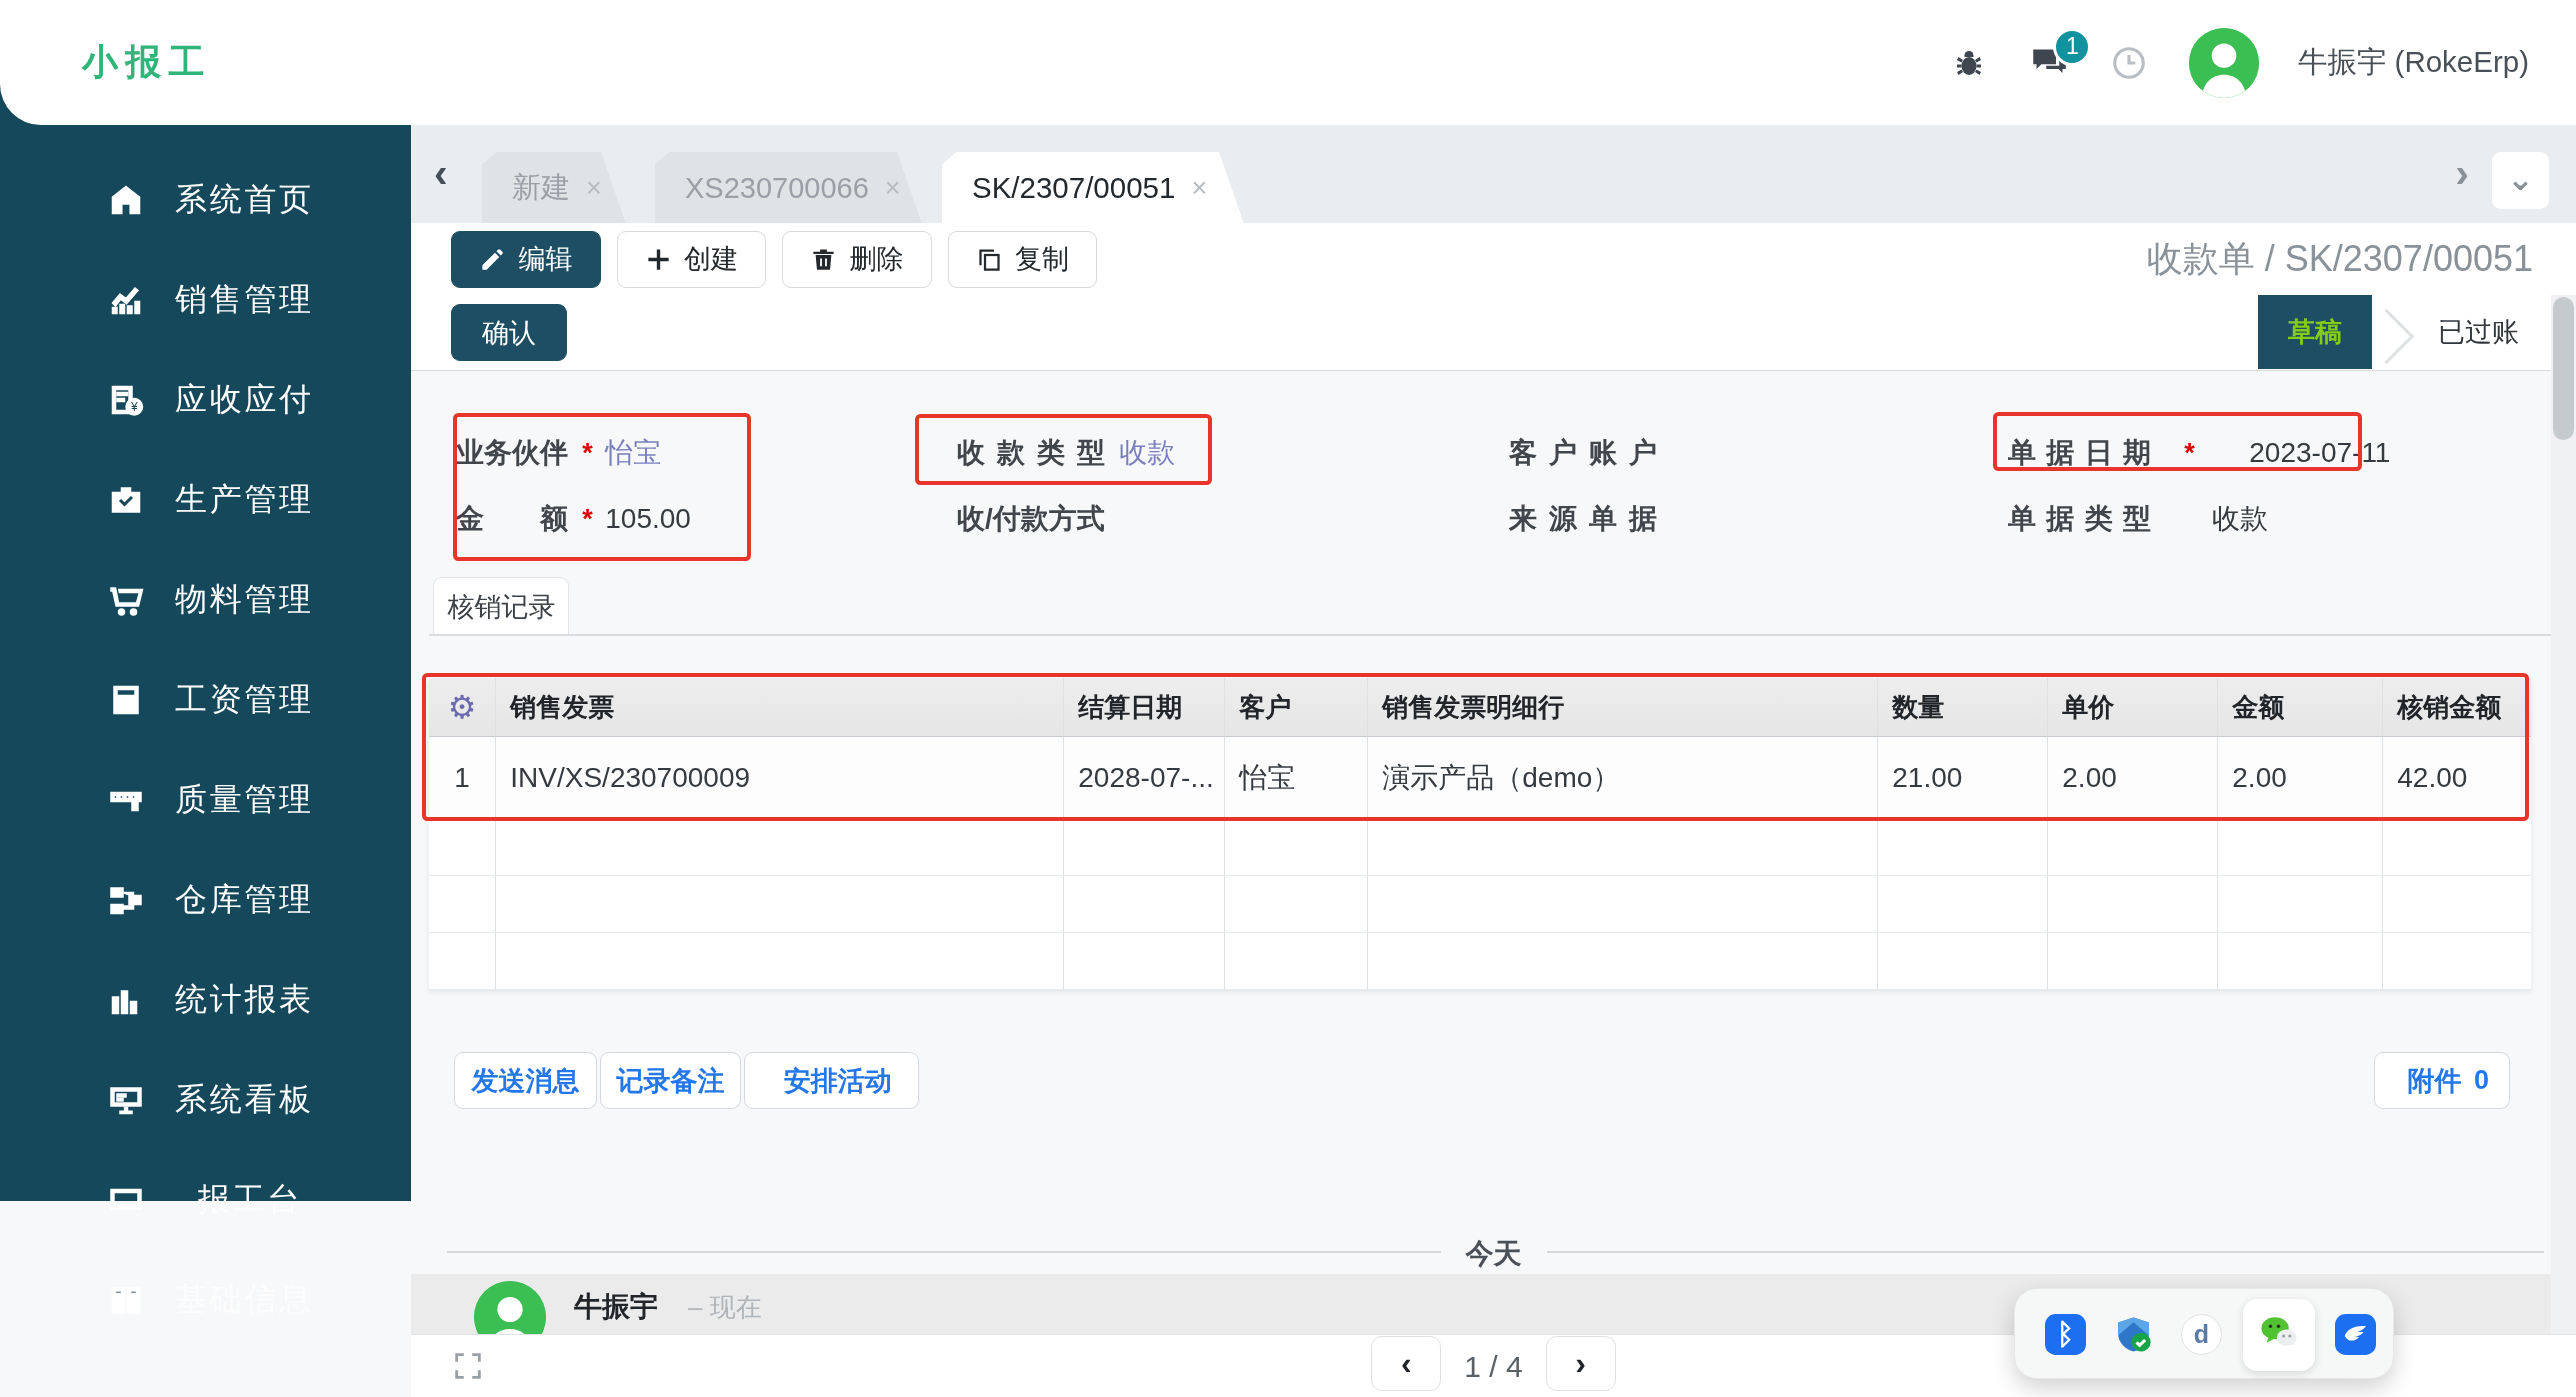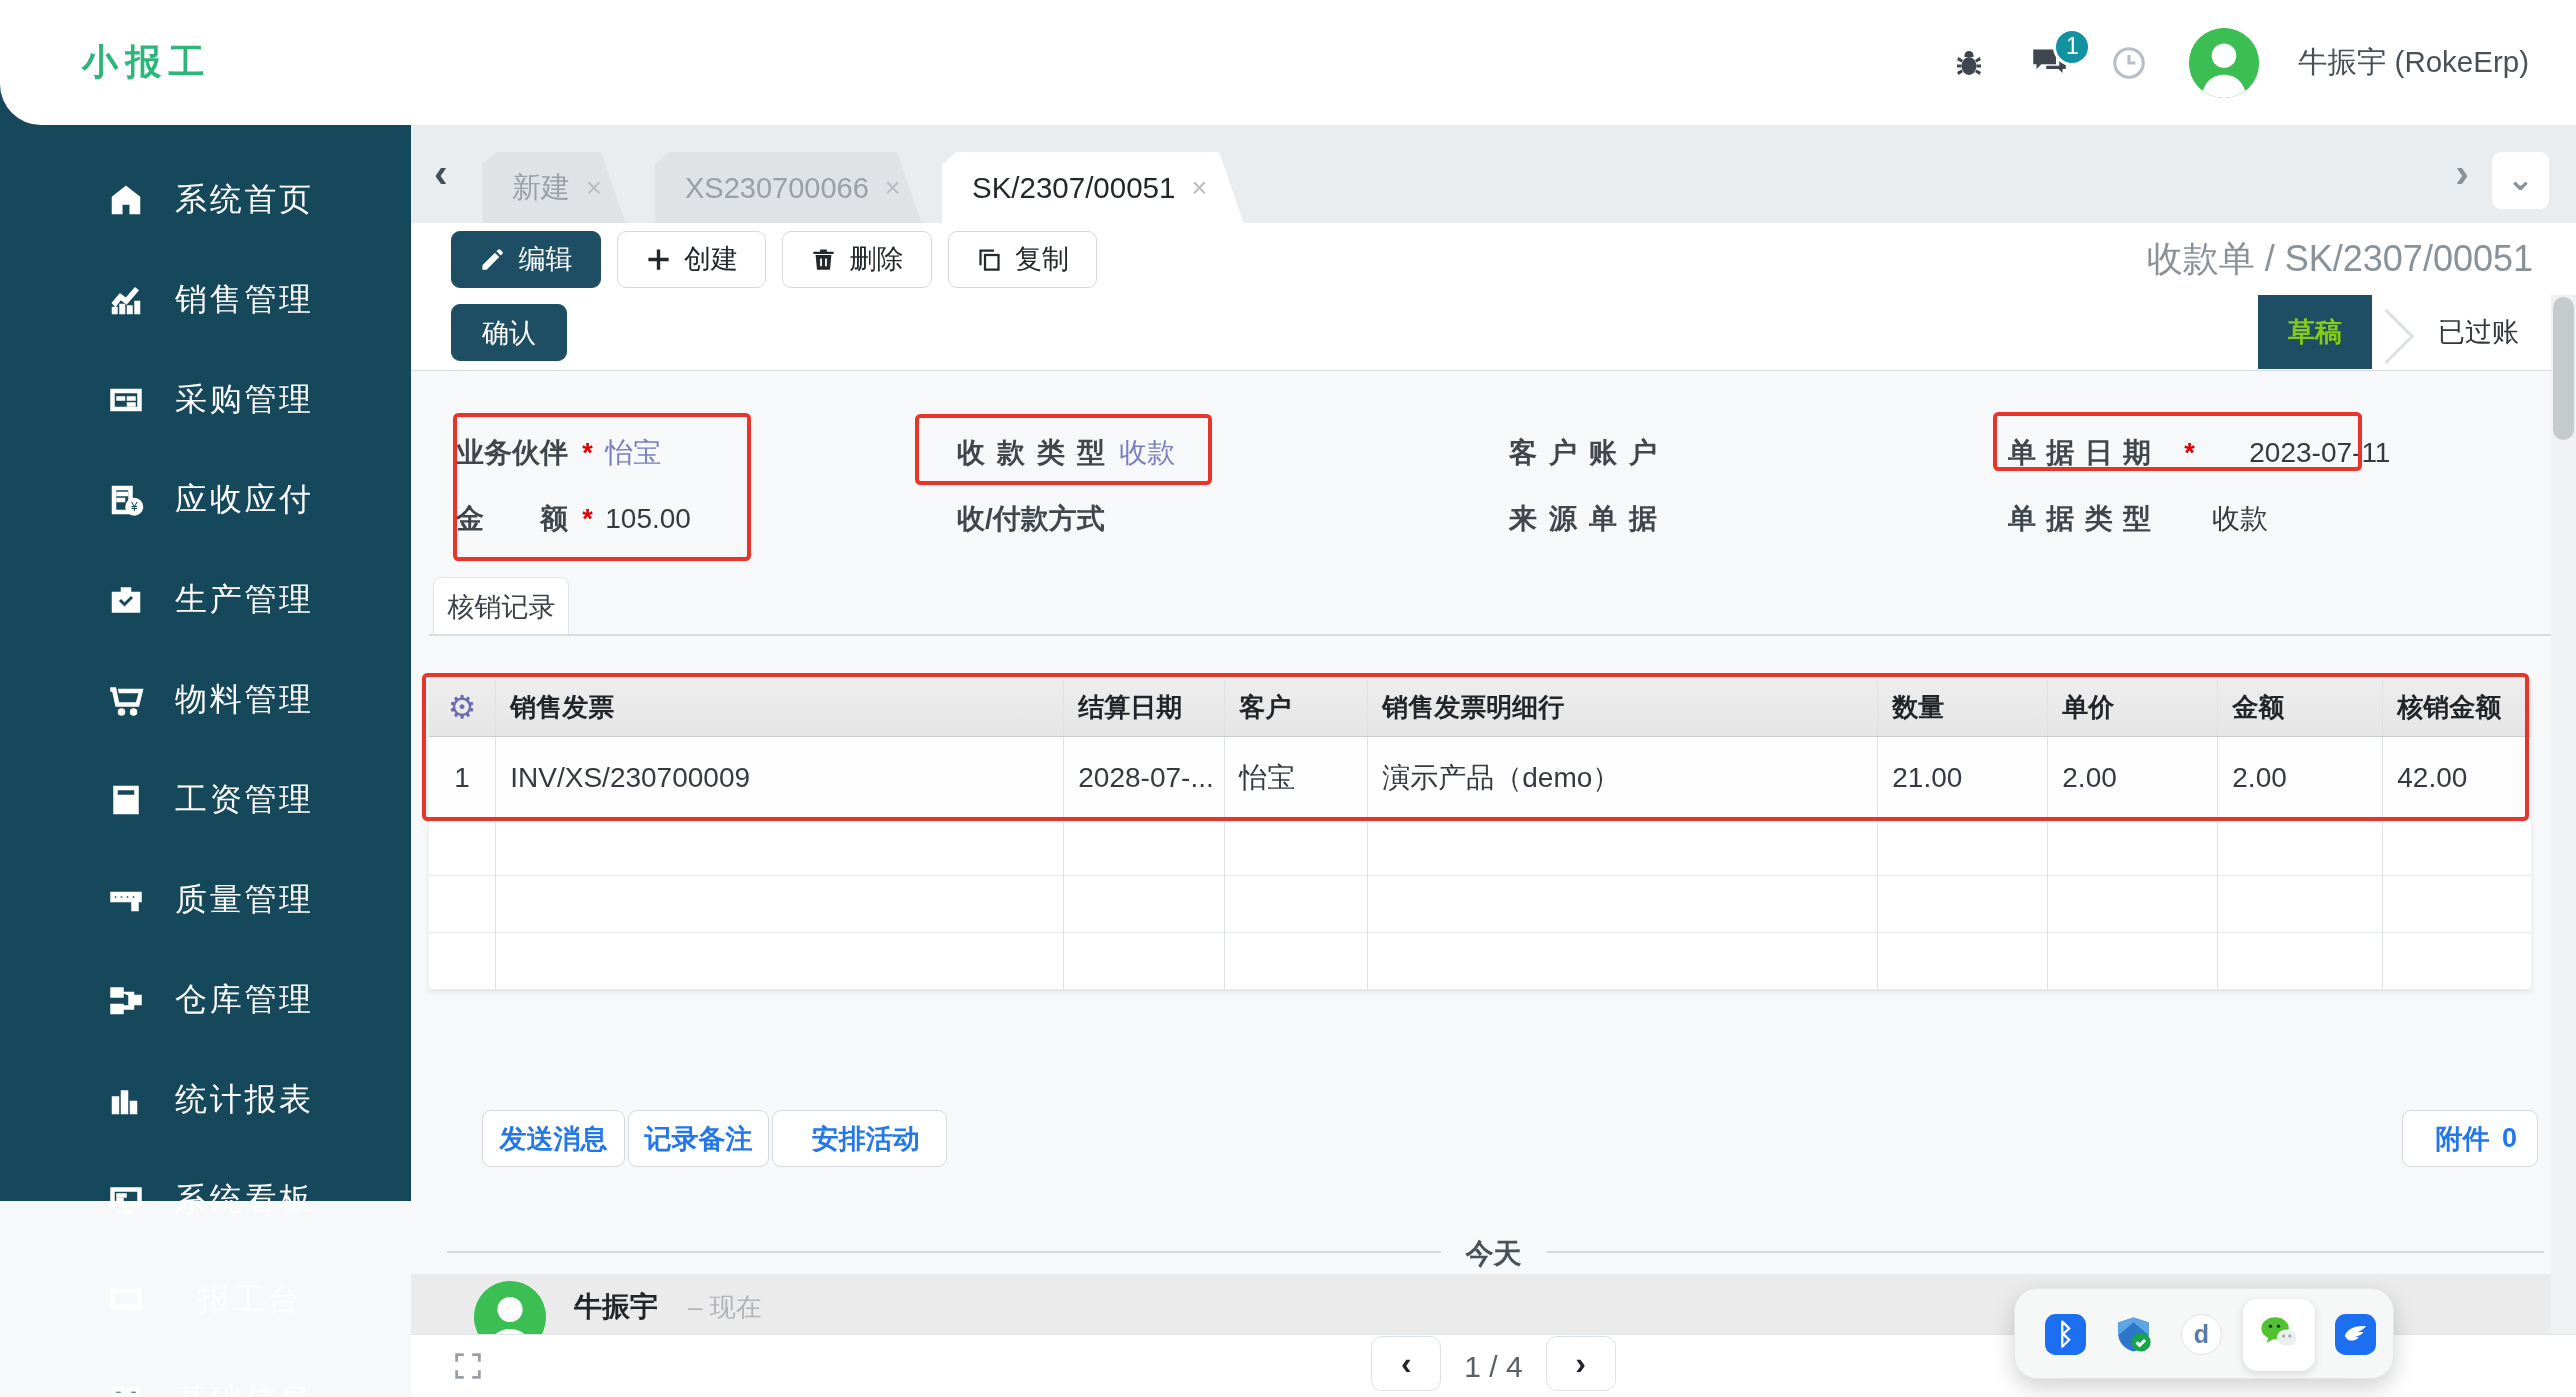--- a/index.html
+++ b/index.html
@@ -93,21 +93,21 @@
   .thead{background:linear-gradient(#ededee,#e6e6e7);border-bottom:1.8px solid #c9cdd1;height:59px;}
   .thead .tc{font-weight:bold;color:#212529;font-size:26px;}
   .tc{display:flex;align-items:center;padding:0 14.3px;border-right:0.9px solid #dfe2e5;overflow:hidden;white-space:nowrap;}
   .tc:last-child{border-right:none;}
   .tc.cidx{justify-content:center;padding:0;}
   .tbody-row{height:82px;background:#fdfdfd;border-bottom:0.9px solid #e3e6e8;cursor:pointer;font-size:28px;color:#343a40;}
   .erow{height:57px;background:#fff;border-bottom:0.9px solid #e7eaec;}
   .gear{color:var(--gear-purple);font-size:32px;cursor:pointer;}
 
   
-  .chat-btn{position:absolute;top:985px;margin-left:28px;}
+  .chat-btn{position:absolute;top:927px;}
   .cb1{left:43px;width:143px;} .cb2{left:189px;width:141px;} .cb3{left:333px;width:175px;}
   .btn.blue{color:var(--chatter-blue);font-weight:bold;}
   .btn.blue svg{stroke:var(--chatter-blue);}
   .attach{left:1963px;width:136px;}
   .divider{position:absolute;left:36px;right:32px;top:1126px;height:1.8px;background:#d4d8db;}
   .divlabel{position:absolute;left:0;right:0;top:1110px;text-align:center;pointer-events:none;}
   .divlabel span{display:inline-block;background:#f7f8f9;padding:0 25px;font-size:28px;color:#495057;font-weight:bold;}
   .msgrow{position:absolute;left:0;right:0;top:1149px;height:60px;background:#ebebeb;overflow:hidden;}
   .msg-avatar{position:absolute;left:63px;top:7.2px;width:72px;height:72px;border-radius:50%;overflow:hidden;background:var(--avatar-green);}
   .msg-author{position:absolute;left:163px;top:14.3px;font-size:28px;font-weight:bold;color:#212529;}
@@ -152,31 +152,20 @@
         <span class="s-icon">
             <svg viewBox="0 0 24 24">
               <path d="M3 14l5-6 4 3 6-7 2 1.6-7.6 8.9-4-3L5 16z"></path>
               <rect x="3" y="17" width="3" height="4"></rect>
               <rect x="8" y="15" width="3" height="6"></rect>
               <rect x="13" y="16" width="3" height="5"></rect>
               <rect x="18" y="13" width="3" height="8"></rect>
             </svg>
           </span>
         <span class="s-label">销售管理</span>
-      </div>
-      <div class="s-item">
-        <span class="s-icon">
-            <svg viewBox="0 0 24 24">
-              <path d="M2 5h20v14H2zm2 2v10h16V7z"></path>
-              <rect x="6" y="10" width="5" height="2"></rect>
-              <rect x="13" y="10" width="5" height="2"></rect>
-              <rect x="13" y="14" width="5" height="2"></rect>
-            </svg>
-          </span>
-        <span class="s-label">采购管理</span>
       </div>
       <div class="s-item">
         <span class="s-icon">
             <svg viewBox="0 0 24 24" style="font-size:30px">
               <path d="M3 3h13v18H3zm2 2v14h9V5z"></path>
               <rect x="6" y="7" width="7" height="2"></rect>
               <rect x="6" y="11" width="5" height="2"></rect>
               <circle cx="17.5" cy="16.5" r="5.5"></circle>
               <text x="17.5" y="19.2" font-size="8" text-anchor="middle" fill="#16485c" stroke="none">¥</text>
             </svg>

